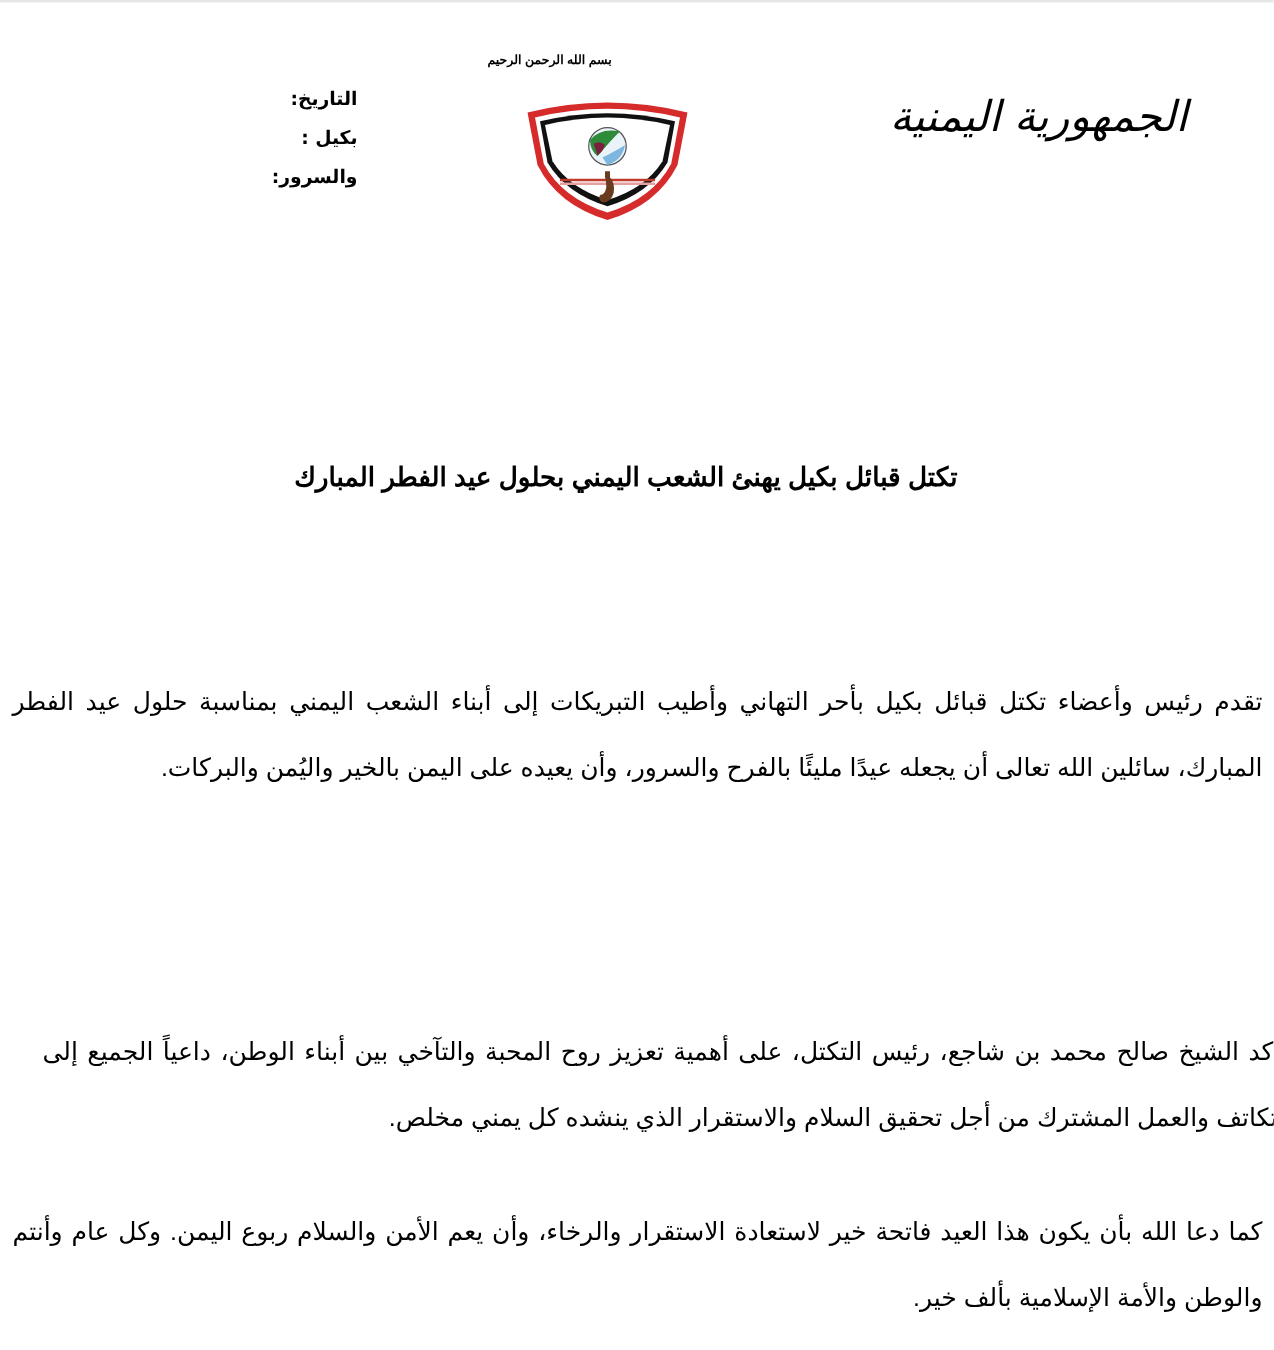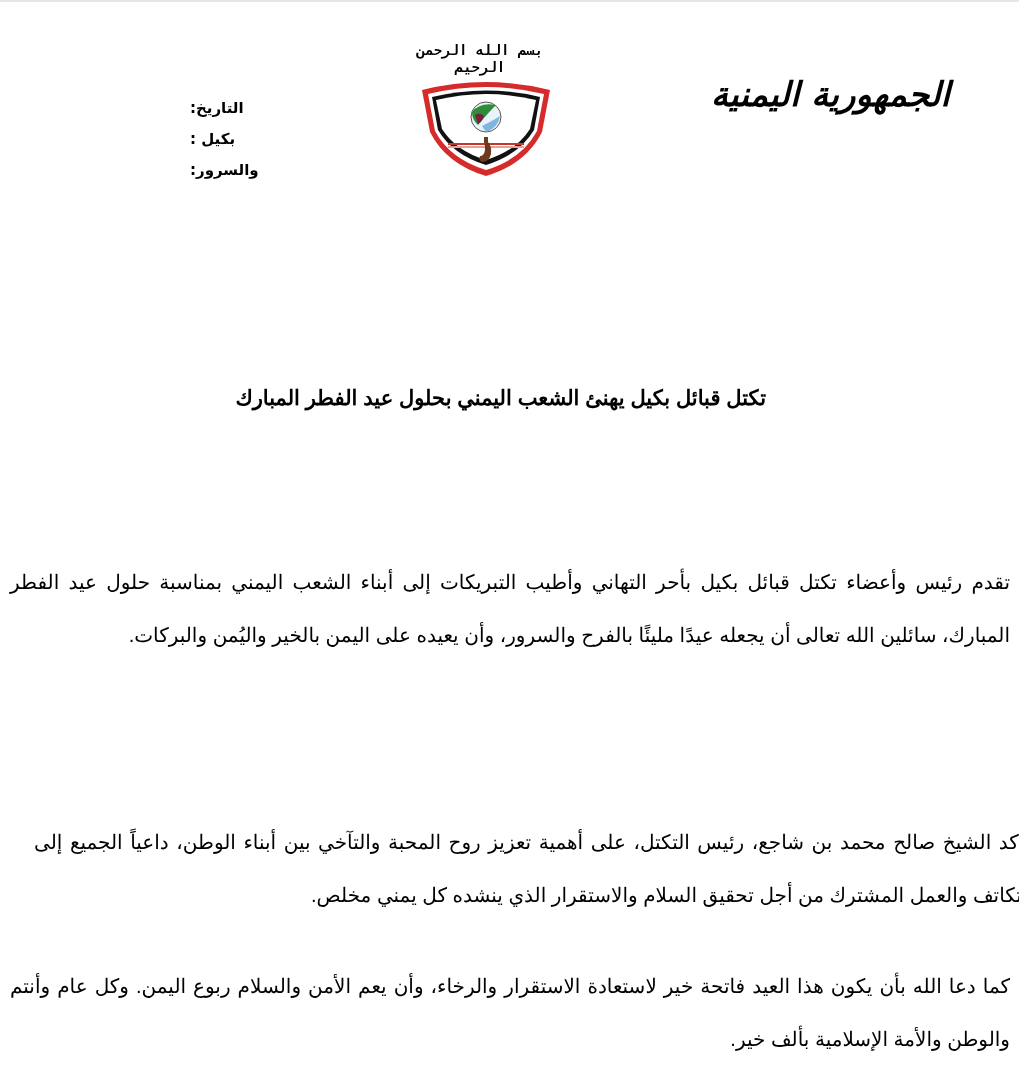--- a/index.html
+++ b/index.html
@@ -2,53 +2,53 @@
 <html><head>
   <meta charset="utf-8">
   <style>
     * { margin: 0; padding: 0; box-sizing: border-box; }
     html, body { width: 1019px; height: 1080px; background: #ffffff; overflow: hidden; }
     body { position: relative; font-family: "DejaVu Sans", "Liberation Sans", sans-serif; color: #000; }
     .top-edge { position: absolute; left: 0; top: 0; width: 1019px; height: 2px; background: #e6e6e6; }
 
     .basmala {
       position: absolute; left: 390px; top: 42px; width: 180px;
-      text-align: center; direction: rtl;
-      font-family: Liberation Mono, monospace; font-weight: bold; font-size: 14px;
+      text-align: left; direction: rtl;
+      font-family: Liberation Sans, sans-serif; font-weight: bold; font-size: 10px;
     }
     .emblem { position: absolute; left: 418px; top: 80px; width: 136px; height: 98px; }
 
     .brand { position: absolute; left: 640px; top: 74px; width: 320px; direction: rtl; text-align: right; }
     .brand-line1 {
-      font-family: "DejaVu Serif", serif; font-weight: bold; font-style: italic;
+      font-family: "DejaVu Serif", serif; font-weight: normal; font-style: italic;
       font-size: 34px; line-height: 40px; letter-spacing: 1px; padding-right: 10px;
     }
     .brand-line2 {
       font-family: "DejaVu Sans", sans-serif; font-weight: bold;
       font-size: 32px; line-height: 40px; padding-right: 18px;
     }
 
-    .meta { position: absolute; left: 190px; top: 93px; width: 96px; direction: rtl; text-align: left; }
+    .meta { position: absolute; left: 190px; top: 64px; width: 96px; direction: rtl; text-align: right; }
     .meta-row {
       font-family: "DejaVu Sans", sans-serif; font-weight: bold; font-size: 15px;
       height: 31px; line-height: 31px;
     }
 
     .title {
-      position: absolute; left: 150px; top: 386px; width: 616px;
+      position: absolute; left: 150px; top: 370px; width: 616px;
       direction: rtl; text-align: right;
       font-family: "Liberation Sans", sans-serif; font-weight: bold; font-size: 21px;
     }
 
     .para {
       position: absolute; left: 10px; width: 1000px; direction: rtl; text-align: justify;
       text-align-last: right;
       font-family: "Liberation Sans", sans-serif; font-size: 20px; line-height: 53px;
     }
-    .p1 { top: 556px; }
+    .p1 { top: 536px; }
     .p2 { top: 816px; margin-left: 24px; }
     .p3 { top: 960px; }
   </style>
 </head>
 <body>
 
 <div class="top-edge"></div>
 
 <div class="basmala">بسم الله الرحمن الرحيم</div>
 

